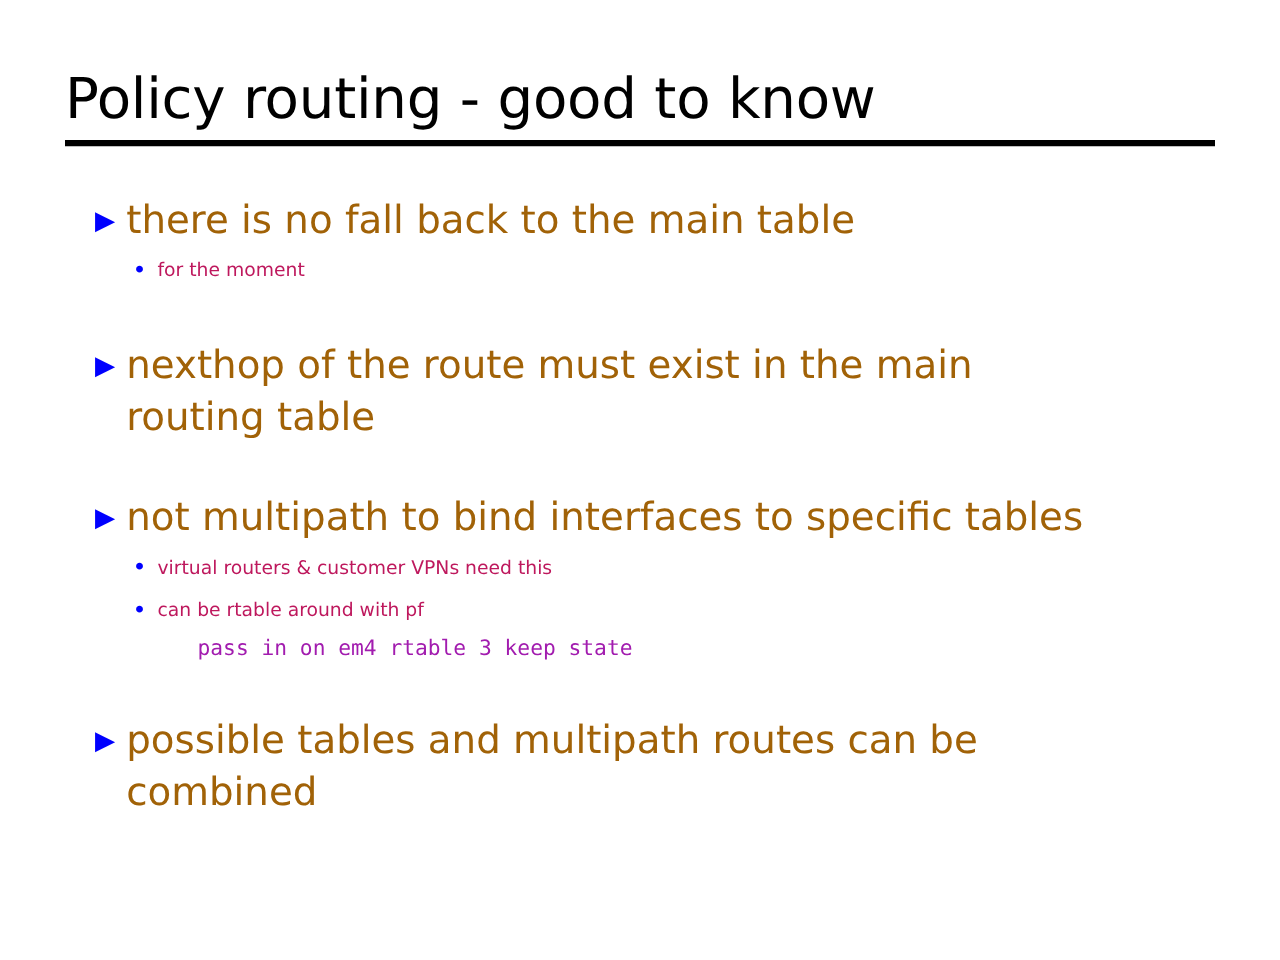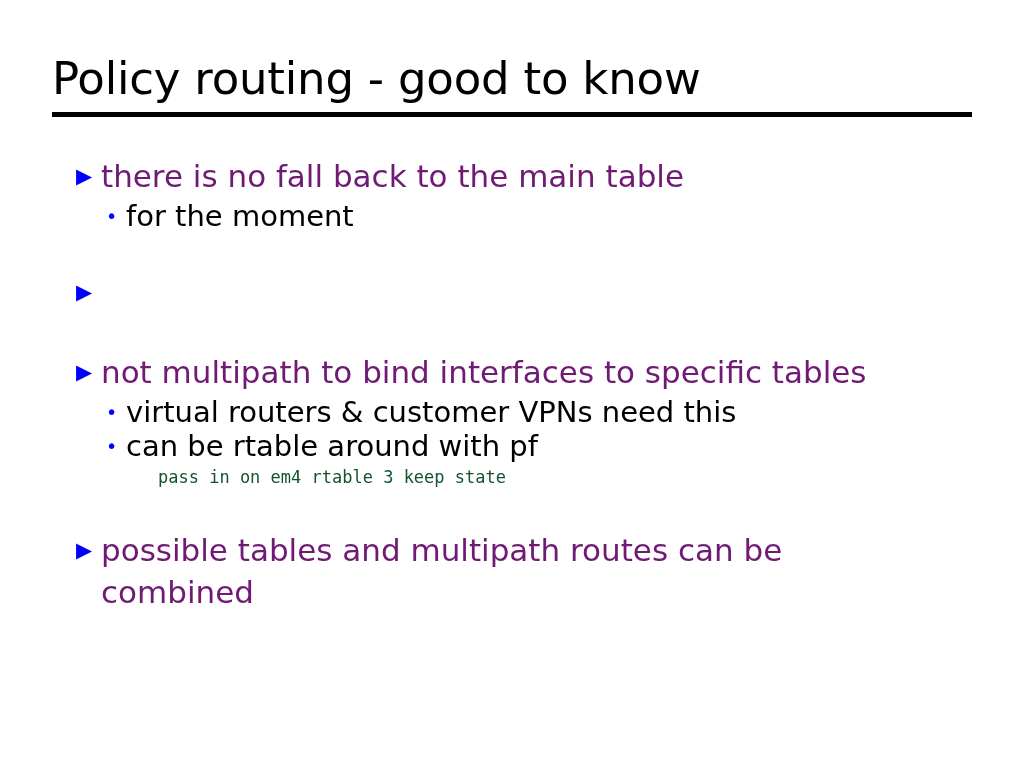--- a/index.html
+++ b/index.html
@@ -73,53 +73,53 @@
     color: #0000ff;
     text-align: left;
     padding-left: 2px;
     box-sizing: border-box;
   }
   .l1-text {
     flex: 1 1 auto;
     font-size: 31px;
     line-height: 42px;
     font-weight: 400;
-    color: #701a75;
+    color: #a16207;
     max-width: 790px;
   }
 
   
   .l2 {
     display: flex;
     align-items: flex-start;
     margin-left: 32px;
   }
   .l2-marker {
     flex: 0 0 auto;
     width: 20px;
     font-size: 19px;
     line-height: 34px;
     color: #0000ff;
     box-sizing: border-box;
   }
   .l2-text {
     flex: 1 1 auto;
-    font-size: 29px;
+    font-size: 15px;
     line-height: 34px;
     font-weight: 400;
-    color: #000000;
+    color: #be185d;
   }
 
   
   .l3-code {
     margin-left: 84px;
     font-family: "DejaVu Sans Mono", monospace;
     font-size: 17px;
     line-height: 28px;
-    color: #14532d;
+    color: #a21caf;
     white-space: pre;
   }
 </style>
 </head>
 <body>
 
 <div class="slide">
 
   <div class="title-block">
     <div class="slide-title">Policy routing - good to know</div>
@@ -135,20 +135,21 @@
       </div>
       <div class="l2">
         <span class="l2-marker">•</span>
         <span class="l2-text">for the moment</span>
       </div>
     </div>
 
     <div class="group">
       <div class="l1">
         <span class="l1-marker">▶</span>
+        <span class="l1-text">nexthop of the route must exist in the main routing table</span>
       </div>
     </div>
 
     <div class="group">
       <div class="l1">
         <span class="l1-marker">▶</span>
         <span class="l1-text">not multipath to bind interfaces to specific tables</span>
       </div>
       <div class="l2">
         <span class="l2-marker">•</span>

